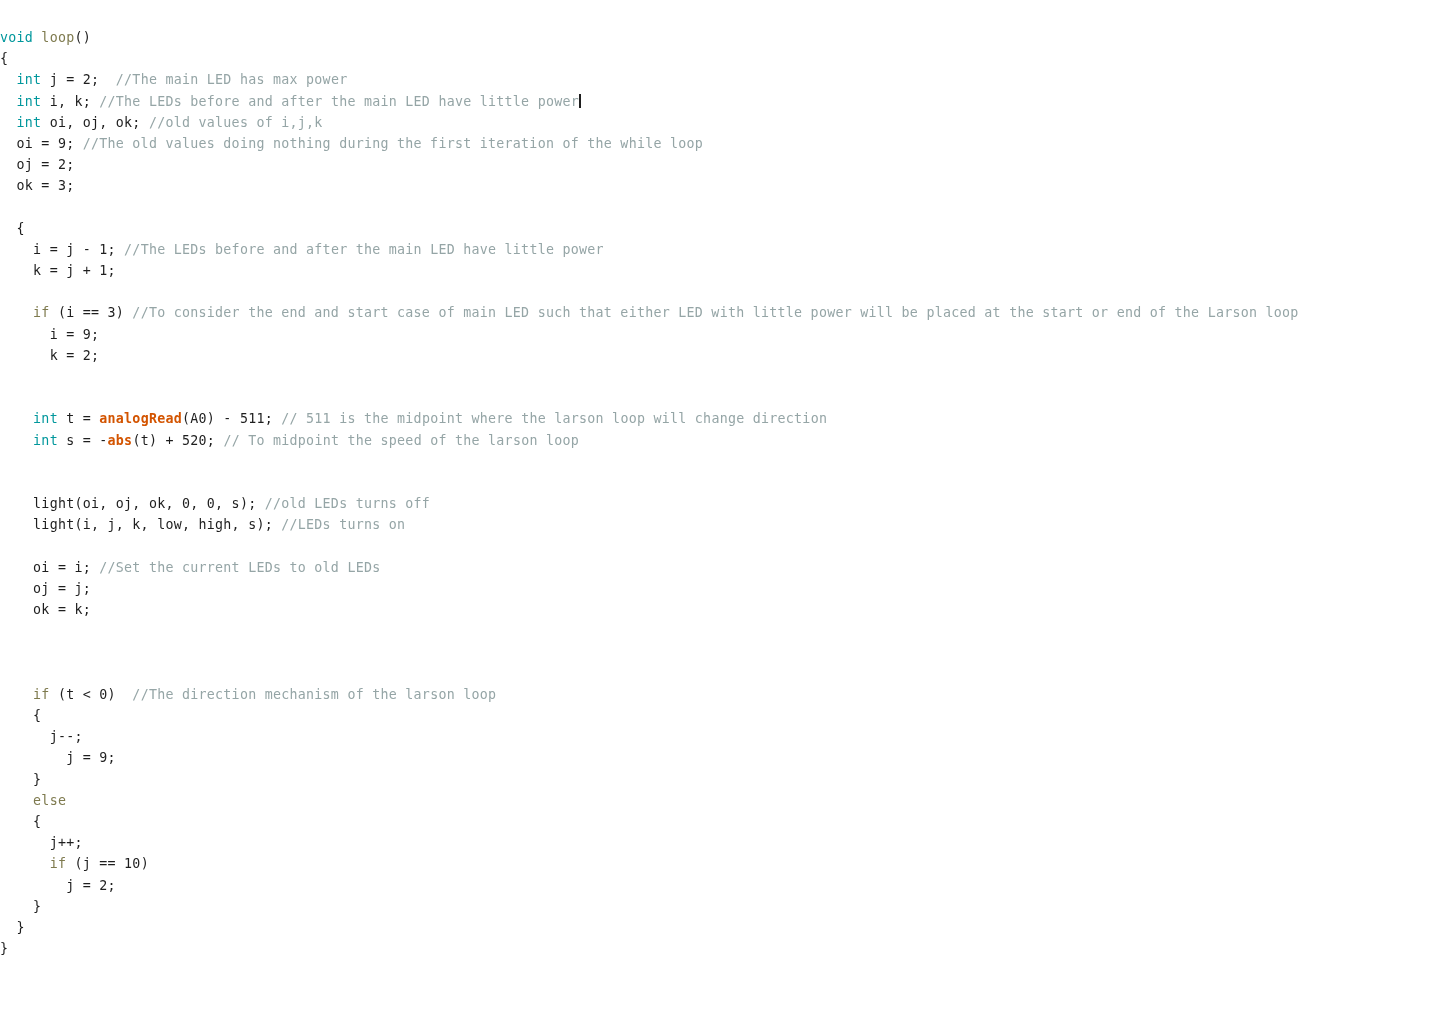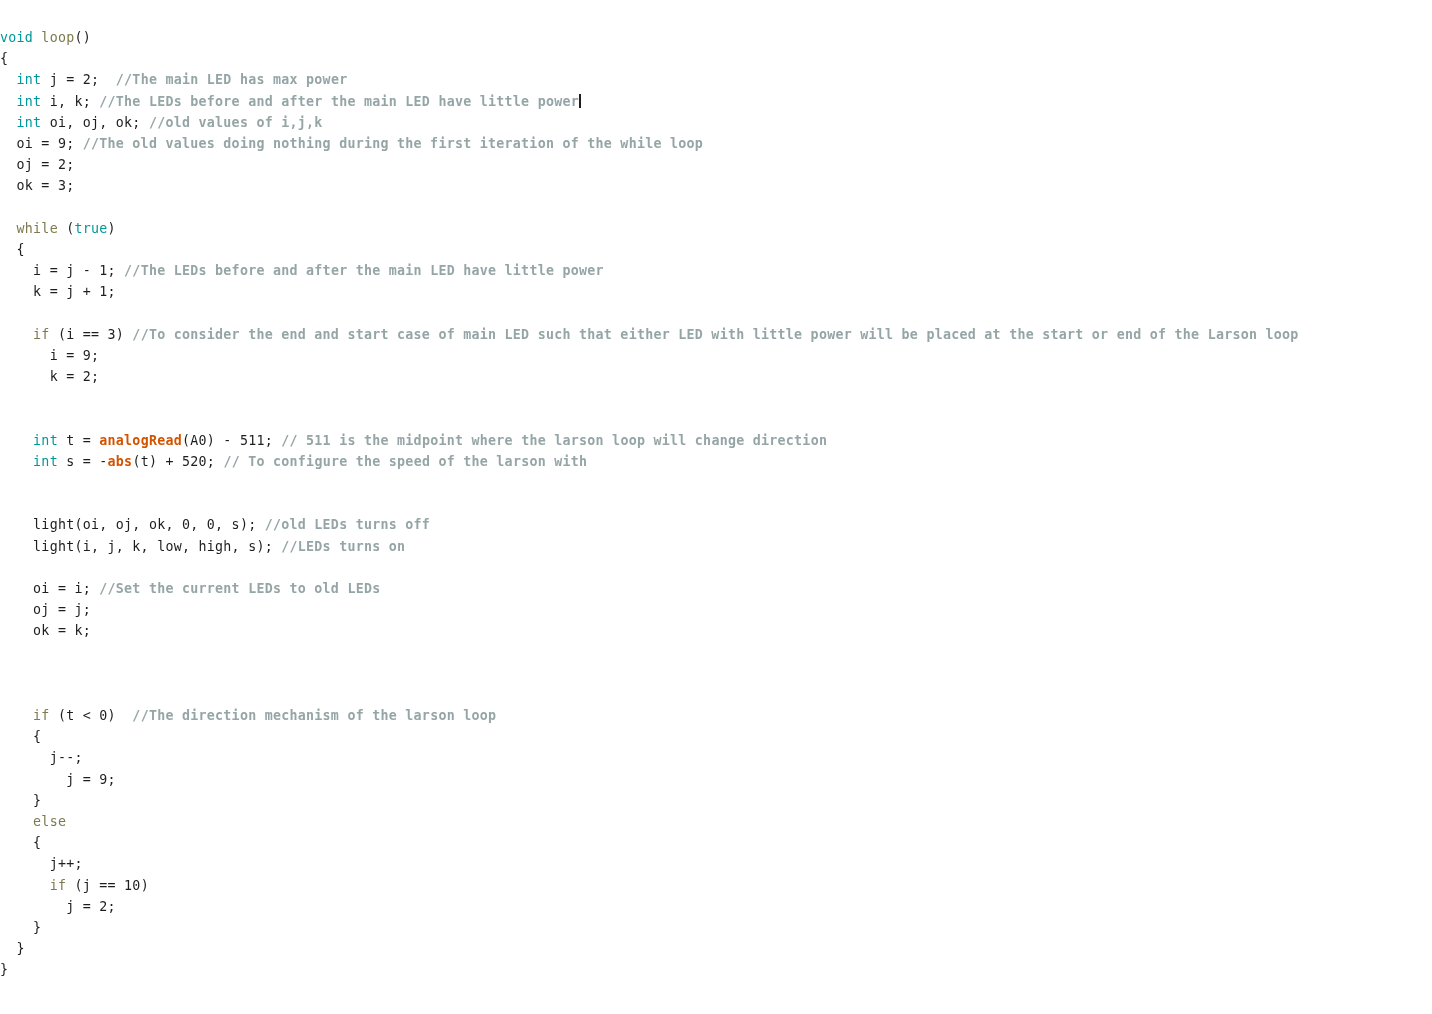--- a/index.html
+++ b/index.html
@@ -38,21 +38,21 @@
     font-family: "DejaVu Sans Mono", "Liberation Mono", monospace;
   }
   .line.blank {
     height: 21.2px;
   }
   .ind { display: inline-block; }
   
   .kw-type   { color: #00979C; }  
   .kw-ctrl   { color: #7E7A4E; }  
   .fn        { color: #D35400; font-weight: bold; }  
-  .cmt       { color: #95A5A6; font-weight: bold; }  
+  .cmt       { color: #95A5A6; }  
   .plain     { color: #1E1E1E; }
   .caret {
     display: inline-block;
     width: 1.5px;
     height: 14px;
     background: #1E1E1E;
     vertical-align: -2px;
     margin-left: 0px;
   }
 </style>
@@ -73,21 +73,20 @@
     <div class="line"><span class="ind">  </span><span class="kw-type">int</span><span class="plain"> oi, oj, ok; </span><span class="cmt">//old values of i,j,k</span></div>
 
     <div class="line"><span class="ind">  </span><span class="plain">oi = 9; </span><span class="cmt">//The old values doing nothing during the first iteration of the while loop</span></div>
 
     <div class="line"><span class="ind">  </span><span class="plain">oj = 2;</span></div>
 
     <div class="line"><span class="ind">  </span><span class="plain">ok = 3;</span></div>
 
     <div class="line blank"><span class="plain"></span></div>
 
-    <div class="line"><span class="ind">  </span><span class="kw-ctrl">while</span><span class="plain"> (</span><span class="kw-type">true</span><span class="plain">)</span></div>
 
     <div class="line"><span class="ind">  </span><span class="plain">{</span></div>
 
     <div class="line"><span class="ind">    </span><span class="plain">i = j - 1; </span><span class="cmt">//The LEDs before and after the main LED have little power</span></div>
 
     <div class="line"><span class="ind">    </span><span class="plain">k = j + 1;</span></div>
 
     <div class="line blank"><span class="plain"></span></div>
 
     <div class="line"><span class="ind">    </span><span class="kw-ctrl">if</span><span class="plain"> (i == 3) </span><span class="cmt">//To consider the end and start case of main LED such that either LED with little power will be placed at the start or end of the Larson loop</span></div>
@@ -96,21 +95,21 @@
 
 
     <div class="line"><span class="ind">      </span><span class="plain">k = 2;</span></div>
 
     <div class="line blank"><span class="plain"></span></div>
 
     <div class="line blank"><span class="plain"></span></div>
 
     <div class="line"><span class="ind">    </span><span class="kw-type">int</span><span class="plain"> t = </span><span class="fn">analogRead</span><span class="plain">(A0) - 511; </span><span class="cmt">// 511 is the midpoint where the larson loop will change direction</span></div>
 
-    <div class="line"><span class="ind">    </span><span class="kw-type">int</span><span class="plain"> s = -</span><span class="fn">abs</span><span class="plain">(t) + 520; </span><span class="cmt">// To configure the speed of the larson with</span></div>
+    <div class="line"><span class="ind">    </span><span class="kw-type">int</span><span class="plain"> s = -</span><span class="fn">abs</span><span class="plain">(t) + 520; </span><span class="cmt">// To midpoint the speed of the larson loop</span></div>
 
     <div class="line blank"><span class="plain"></span></div>
 
     <div class="line blank"><span class="plain"></span></div>
 
     <div class="line"><span class="ind">    </span><span class="plain">light(oi, oj, ok, 0, 0, s); </span><span class="cmt">//old LEDs turns off</span></div>
 
     <div class="line"><span class="ind">    </span><span class="plain">light(i, j, k, low, high, s); </span><span class="cmt">//LEDs turns on</span></div>
 
     <div class="line blank"><span class="plain"></span></div>

